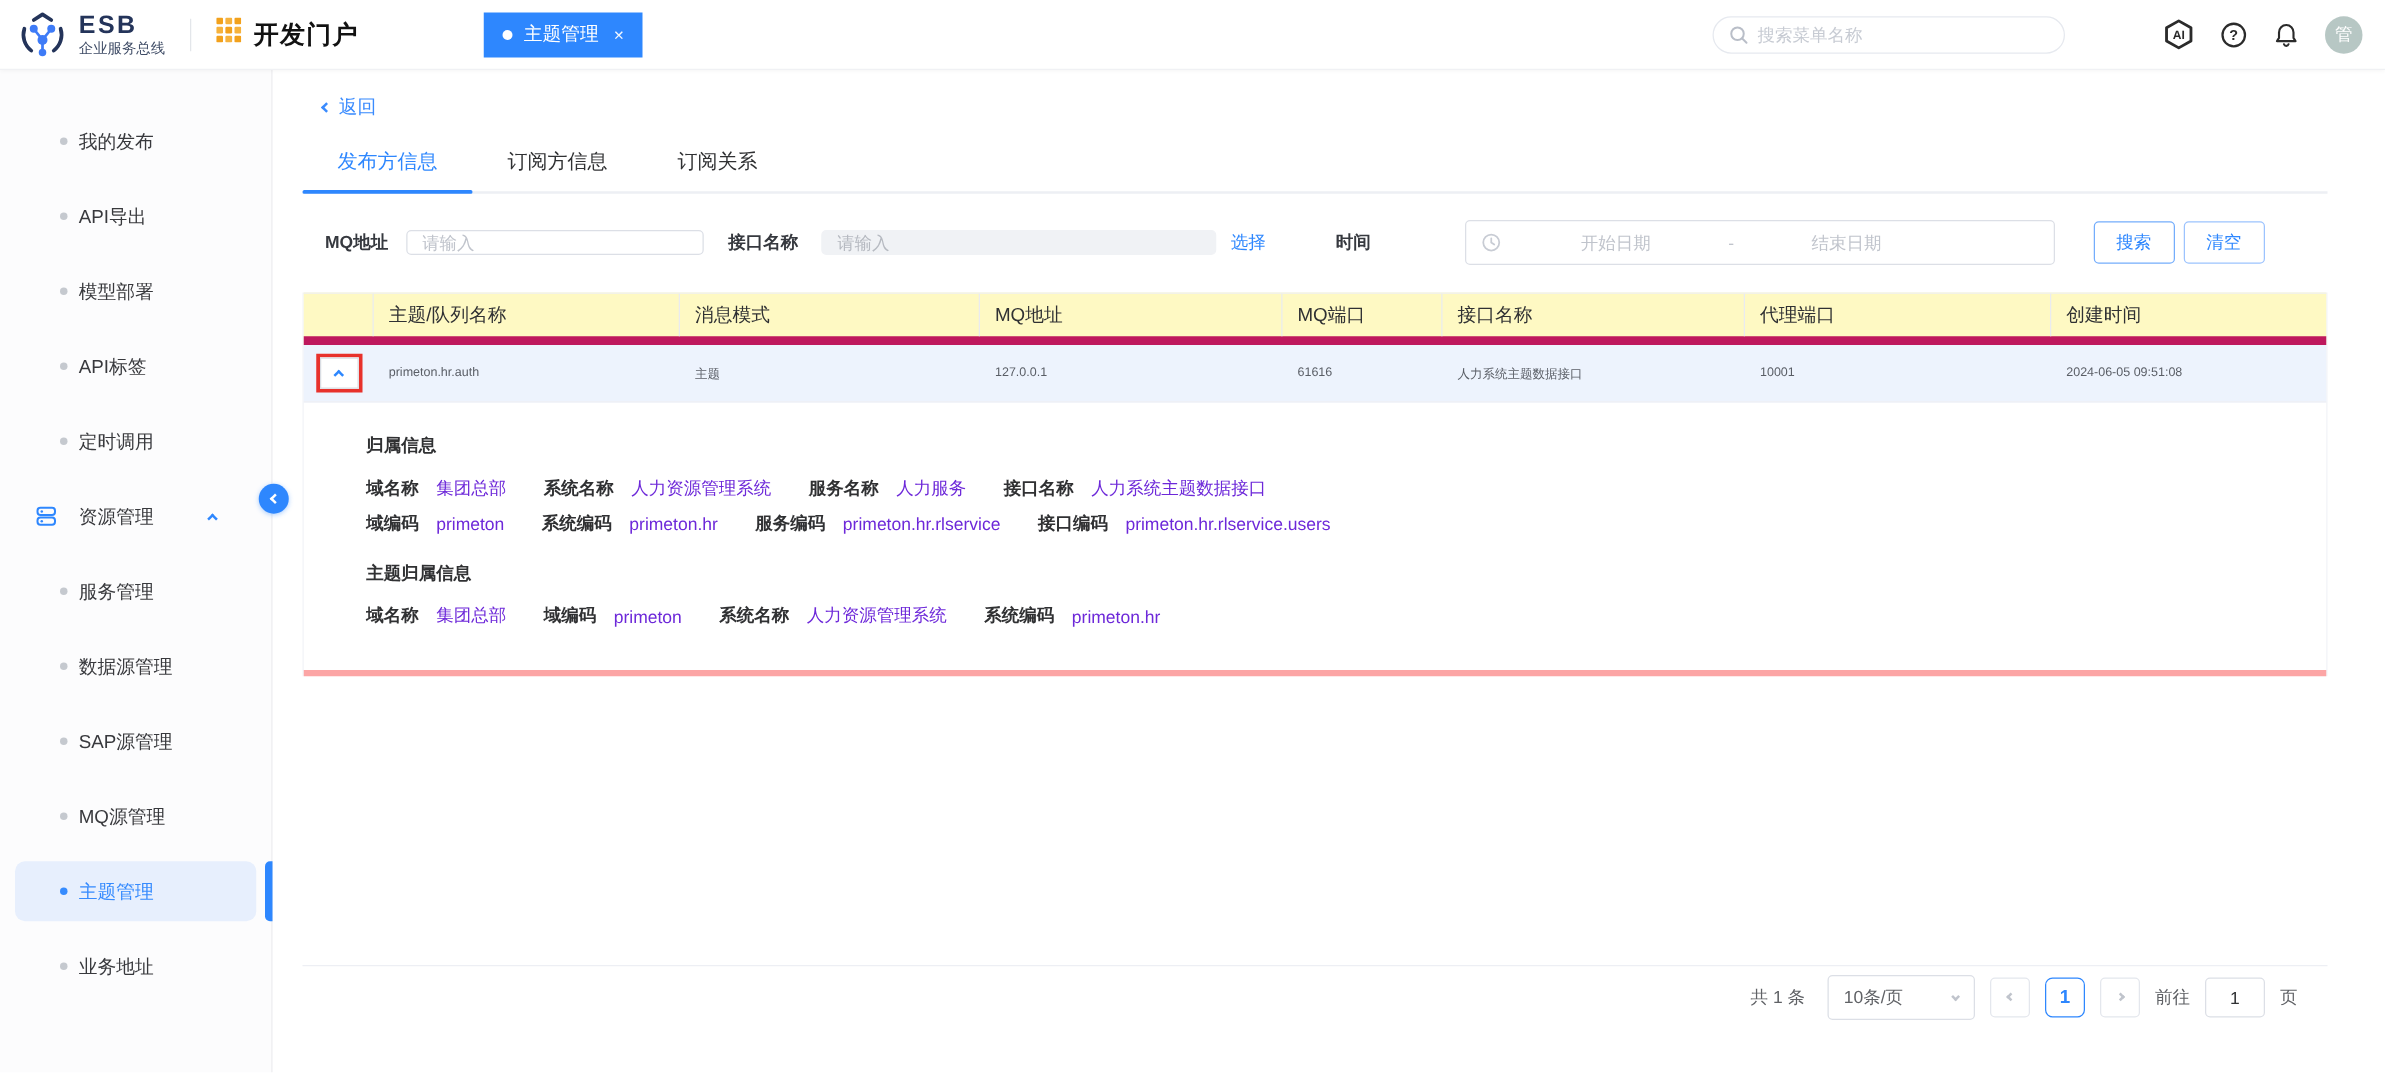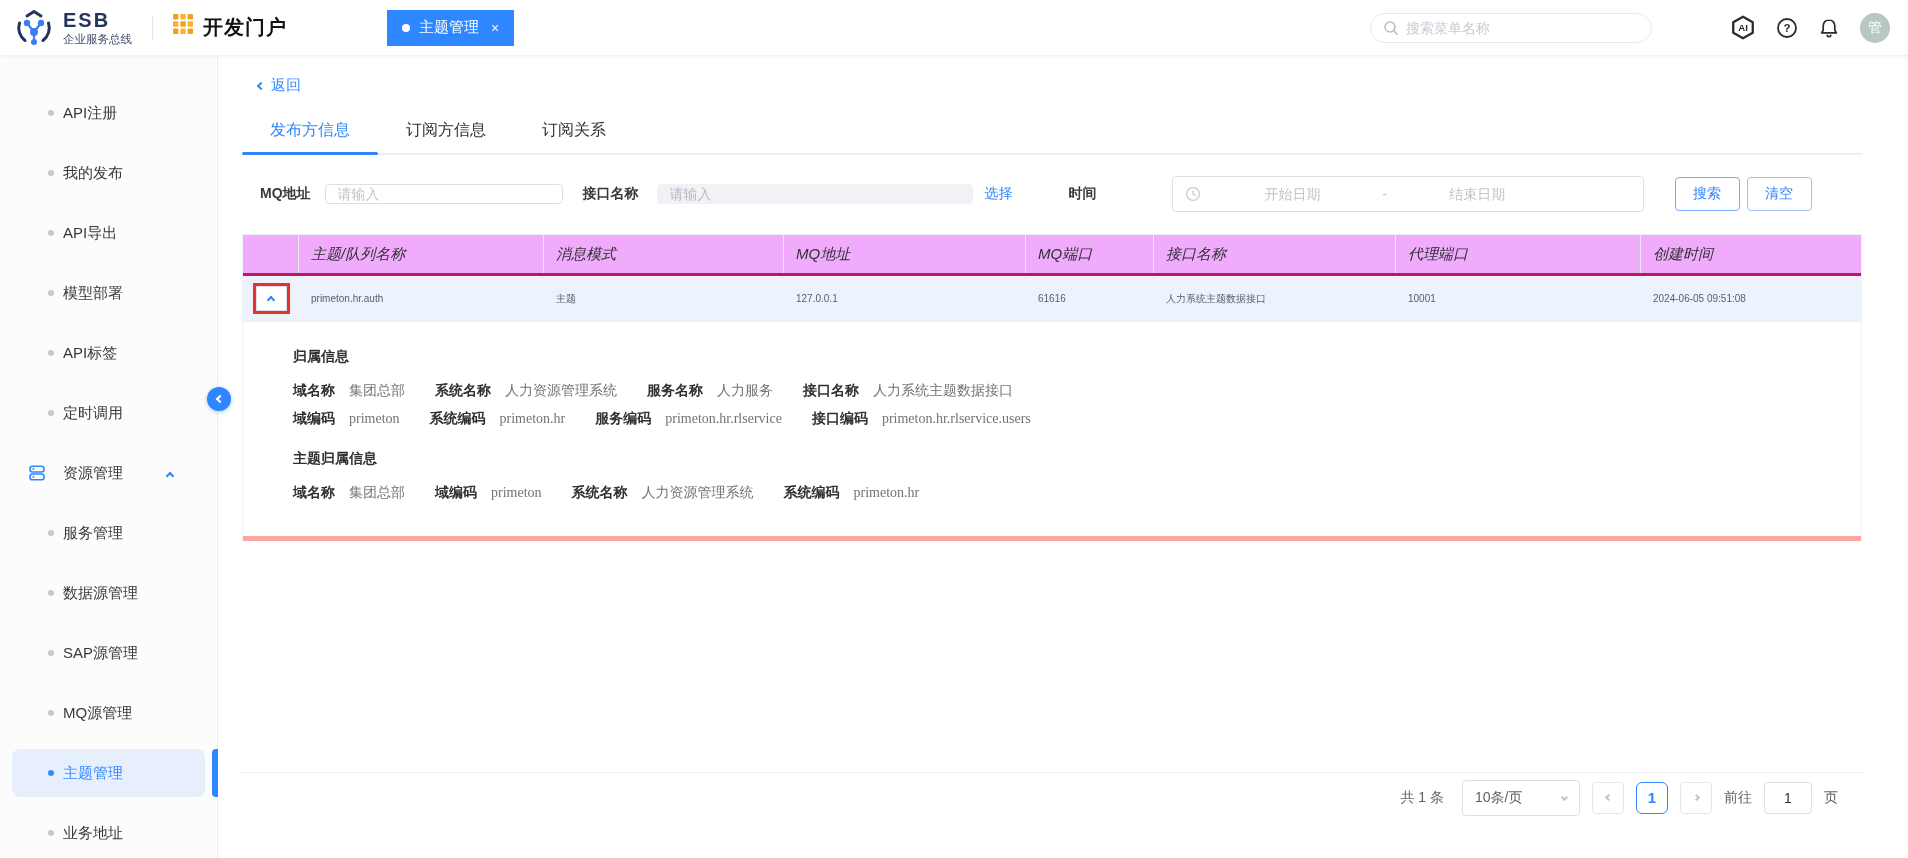--- a/index.html
+++ b/index.html
@@ -87,41 +87,41 @@
   .date-box input::placeholder { color:#c0c4cc; }
   .range-sep { color:#c0c4cc; padding:0 6px; }
   .btn { height:34px; width:65px; border-radius:4px; background:#fff; color:#2e87fe;
     font-size:14px; font-family:inherit; cursor:pointer; }
   .btn-search { margin-left:31px; border:1px solid #74adfc; }
   .btn-clear { margin-left:7px; border:1px solid #9cc3fe; }
   
   .table { margin-top:22px; border-left:1px solid #f2f3f7; border-right:1px solid #f2f3f7; }
   .thead, .trow { display:grid;
     grid-template-columns:56px 245px 240px 242px 128px 242px 245px 1fr; }
-  .thead { height:42px; background:#f0abfc; border-top:1px solid #eef0f4; border-bottom:3px solid #be185d;font-style:italic; }
+  .thead { height:42px; background:#fef9c3; border-top:1px solid #eef0f4; border-bottom:7px solid #be185d; }
   .th { display:flex; align-items:center; padding-left:12px; font-size:15px; color:#303133;
     border-right:1px solid #e9ebf0; }
   .th:last-child { border-right:none; }
   .trow { height:46px; background:#edf3fd; align-items:center; font-size:10px; color:#5a5e66;
     border-bottom:1px solid #eef0f4; }
   .td { padding-left:12px; }
   .td-expand { display:flex; justify-content:center; padding-left:0; }
   .red-ann { border:3px solid #e8312b; background:#fff; display:flex; align-items:center;
     justify-content:center; }
   .expand-btn { width:31px; height:25px; border:1px solid #d9dde3; background:#fff;
     display:flex; align-items:center; justify-content:center; color:#2e87fe; cursor:pointer; }
   .expand-btn .cv { width:6px; height:6px; margin-top:3px; }
   
   .detail { padding:20px 0 24px 50px; border-bottom:5px solid #fca5a5; }
   .detail-title { font-size:14px; font-weight:700; color:#303133; margin:6px 0 16px; }
   .detail-title.second { margin-top:22px; }
   .pair-row { display:flex; gap:30px; margin-bottom:10px; font-size:14px; align-items:center; }
   .pair { display:flex; gap:14px; align-items:center; }
   .pair .lbl { font-weight:700; color:#303133; white-space:nowrap; }
-  .pair .val { color:#737373; white-space:nowrap;font-family:Liberation Serif, serif; }
+  .pair .val { color:#6d28d9; white-space:nowrap; }
   
   .pager { position:absolute; left:24px; right:46px; top:716px; height:50px;
     border-top:1px solid #edeff4; display:flex; align-items:center; justify-content:flex-end;
     gap:12px; font-size:14px; color:#606266; }
   .pg-total { margin-right:6px; }
   .pg-select { width:118px; height:36px; border:1px solid #dcdfe6; border-radius:4px;
     display:flex; align-items:center; justify-content:space-between; padding:0 12px;
     color:#606266; cursor:pointer; background:#fff; }
   .pg-select .cv { width:5px; height:5px; color:#c0c4cc; }
   .pg-btn { width:32px; height:32px; border:1px solid #e4e7ed; border-radius:4px;
@@ -209,24 +209,20 @@
         <path d="M9.2 18.4 a1.9 1.9 0 0 0 3.6 0" stroke="#2b2b2b" stroke-width="1.7" stroke-linecap="round"></path>
       </svg>
     </span>
     <span class="avatar">管</span>
   </div>
 </header>
 
 <aside class="sidebar">
   <div class="s-item">
     <span class="s-dot"></span>
-    <span class="s-label">API注册</span>
-  </div>
-  <div class="s-item">
-    <span class="s-dot"></span>
     <span class="s-label">我的发布</span>
   </div>
   <div class="s-item">
     <span class="s-dot"></span>
     <span class="s-label">API导出</span>
   </div>
   <div class="s-item">
     <span class="s-dot"></span>
     <span class="s-label">模型部署</span>
   </div>

